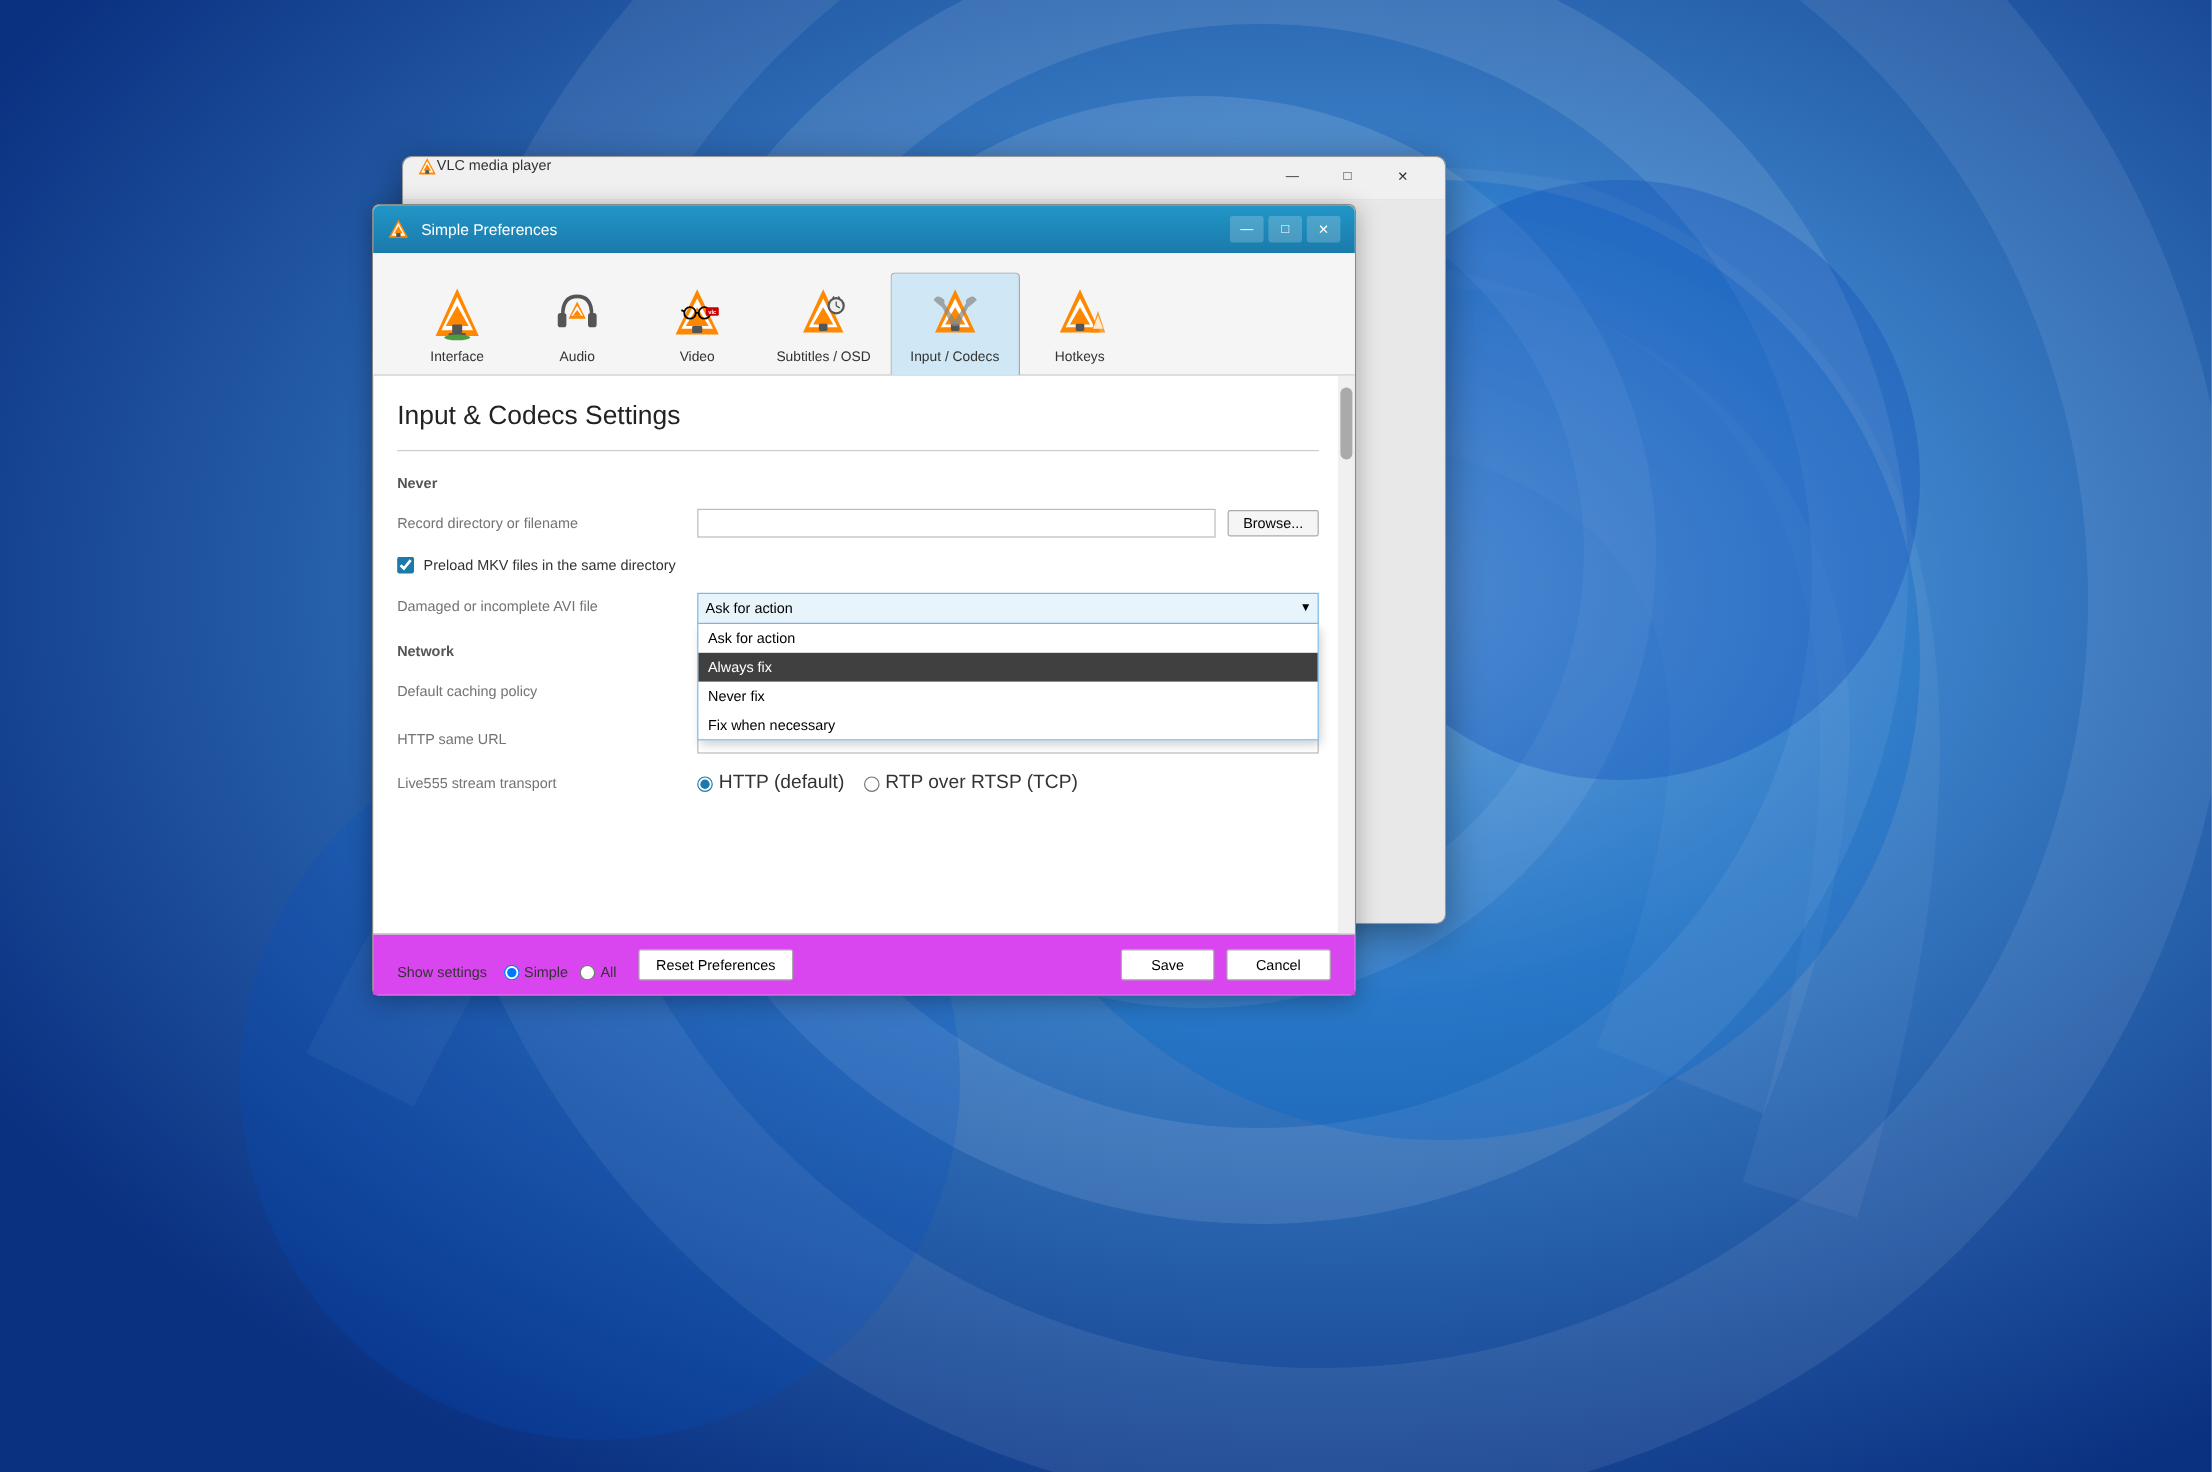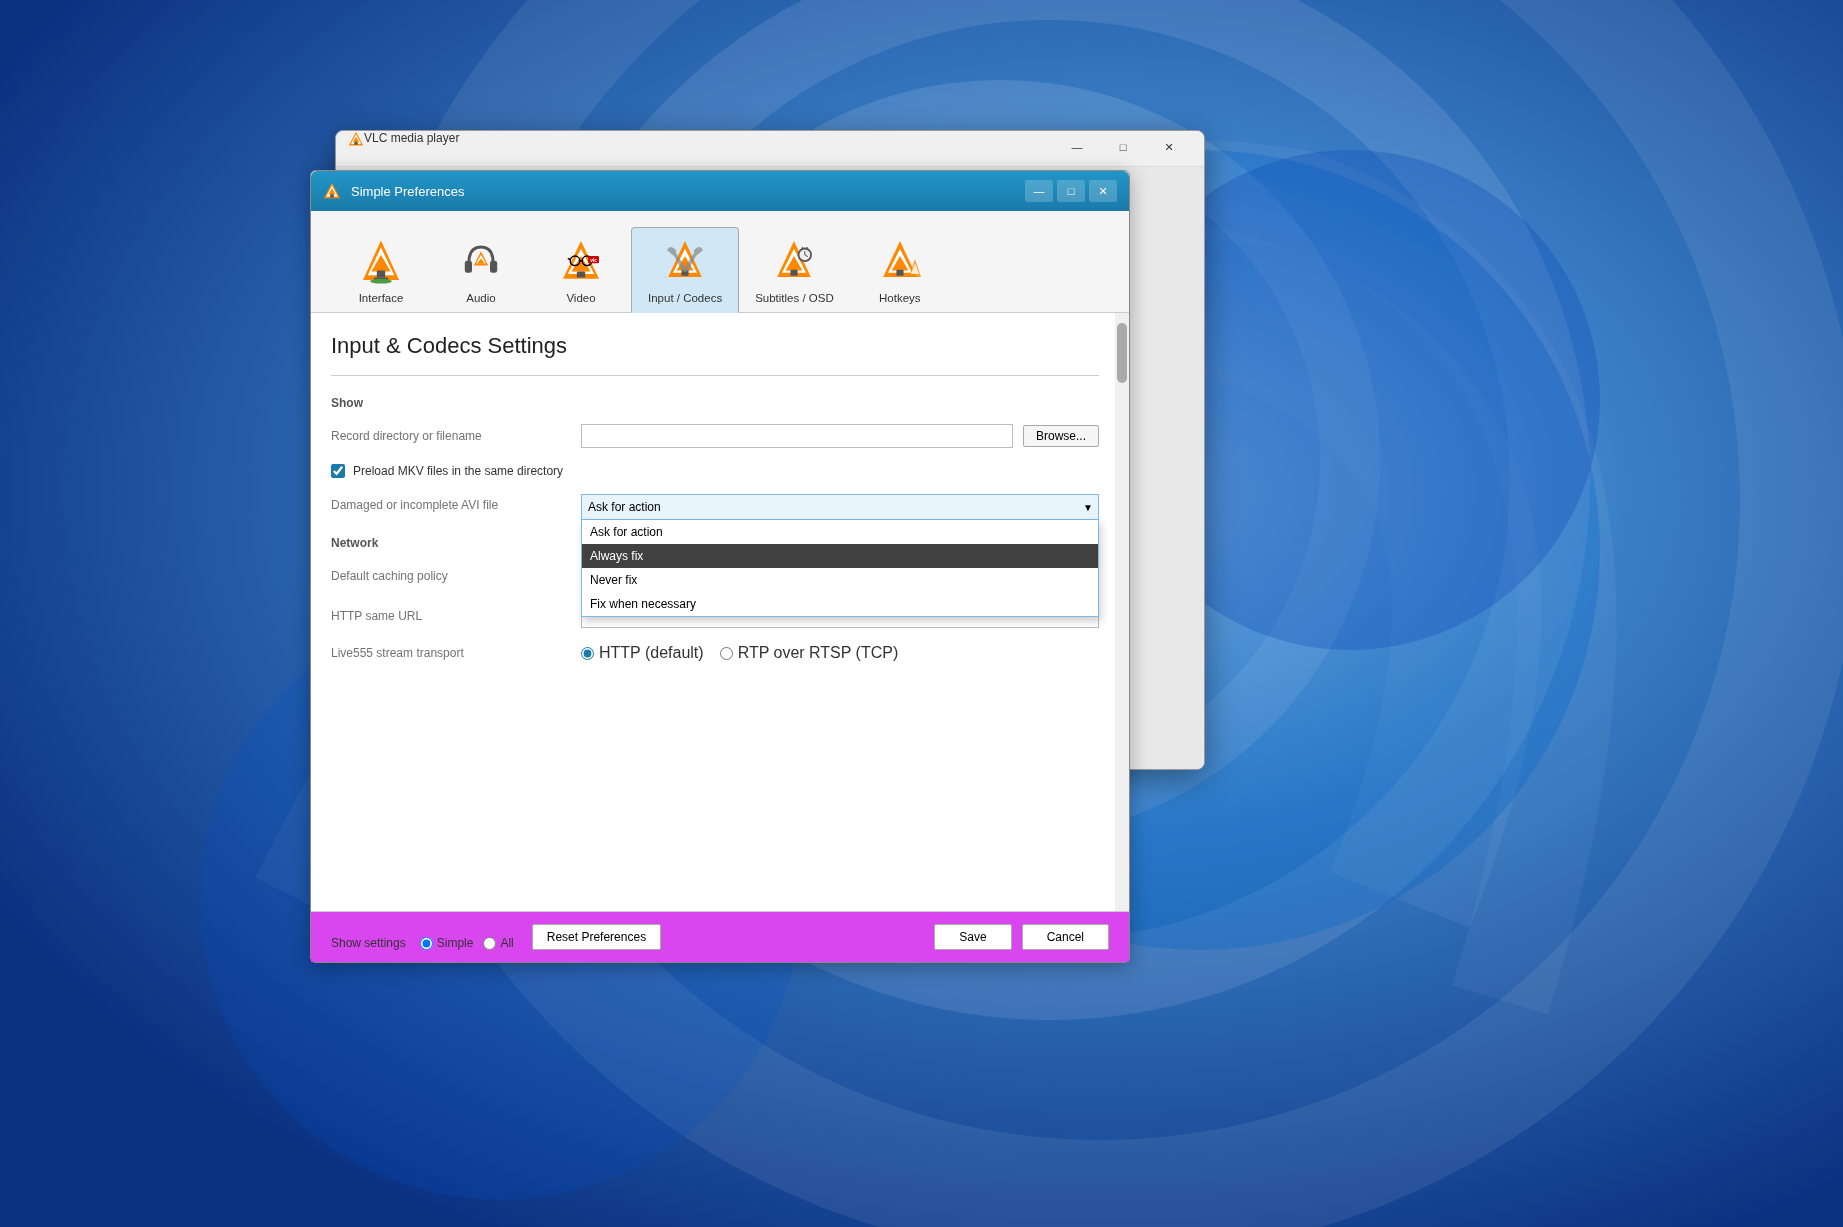--- a/index.html
+++ b/index.html
@@ -424,21 +424,21 @@
     <span class="outer-titlebar-title">VLC media player</span>
     <div class="titlebar-controls">
       <button class="titlebar-btn">—</button>
       <button class="titlebar-btn">□</button>
       <button class="titlebar-btn close">✕</button>
     </div>
   </div>
   <div style="background:#e8e8e8; height:calc(100% - 36px); border-radius:0 0 8px 8px;"></div>
 </div>
 
-<div class="prefs-window" style="position:absolute; top:170px; left:310px; width:820px; height:793px; z-index:3;">
+<div class="prefs-window" style="position:absolute; top:170px; left:310px; width:820px; height:660px; z-index:3;">
 
   <div class="prefs-titlebar">
     <svg width="18" height="18" viewBox="0 0 100 100" style="margin-right:10px;">
       <polygon points="50,5 95,90 5,90" fill="#f80"></polygon>
       <polygon points="50,20 82,80 18,80" fill="white"></polygon>
       <polygon points="50,35 70,70 30,70" fill="#f80"></polygon>
       <rect x="40" y="68" width="20" height="18" rx="3" fill="#555"></rect>
     </svg>
     <span class="prefs-titlebar-title">Simple Preferences</span>
     <div class="prefs-titlebar-controls">
@@ -490,75 +490,75 @@
         <line x1="38" y1="38" x2="42" y2="38" stroke="black" stroke-width="2.5"></line>
         <line x1="22" y1="36" x2="18" y2="34" stroke="black" stroke-width="2.5"></line>
         <line x1="58" y1="36" x2="62" y2="34" stroke="black" stroke-width="2.5"></line>
 
         <rect x="52" y="30" width="18" height="12" rx="2" fill="#c00"></rect>
         <text x="61" y="40" text-anchor="middle" fill="white" font-size="8" font-weight="bold">vlc</text>
       </svg>
       <span class="tab-label">Video</span>
     </div>
 
-    <div class="tab-item active">
-      <svg class="tab-icon" viewBox="0 0 80 80">
-
-        <polygon points="40,5 68,65 12,65" fill="#f80"></polygon>
-        <polygon points="40,18 60,58 20,58" fill="white"></polygon>
-        <polygon points="40,30 54,54 26,54" fill="#f80"></polygon>
-        <rect x="34" y="53" width="12" height="10" rx="2" fill="#555"></rect>
-
-        <path d="M55,20 Q65,10 70,20 Q65,25 58,30 L45,55 Q42,58 39,55 Q36,52 39,49 L55,25 Z" fill="#888" opacity="0.7"></path>
-        <path d="M25,20 Q15,10 10,20 Q15,25 22,30 L35,55 Q38,58 41,55 Q44,52 41,49 L25,25 Z" fill="#888" opacity="0.7"></path>
-      </svg>
-      <span class="tab-label">Input / Codecs</span>
-    </div>
-
     <div class="tab-item">
       <svg class="tab-icon" viewBox="0 0 80 80">
 
         <polygon points="40,5 68,65 12,65" fill="#f80"></polygon>
         <polygon points="40,18 60,58 20,58" fill="white"></polygon>
         <polygon points="40,30 54,54 26,54" fill="#f80"></polygon>
         <rect x="34" y="53" width="12" height="10" rx="2" fill="#555"></rect>
 
         <circle cx="58" cy="28" r="12" fill="#555"></circle>
         <circle cx="58" cy="28" r="9" fill="#eee"></circle>
         <line x1="58" y1="22" x2="58" y2="28" stroke="#333" stroke-width="1.5"></line>
         <line x1="58" y1="28" x2="63" y2="31" stroke="#333" stroke-width="1.5"></line>
         <line x1="53" y1="18" x2="55" y2="15" stroke="#555" stroke-width="2"></line>
         <line x1="63" y1="18" x2="61" y2="15" stroke="#555" stroke-width="2"></line>
       </svg>
       <span class="tab-label">Subtitles / OSD</span>
     </div>
 
-    <div class="tab-item">
+    <div class="tab-item active">
       <svg class="tab-icon" viewBox="0 0 80 80">
 
         <polygon points="40,5 68,65 12,65" fill="#f80"></polygon>
         <polygon points="40,18 60,58 20,58" fill="white"></polygon>
         <polygon points="40,30 54,54 26,54" fill="#f80"></polygon>
         <rect x="34" y="53" width="12" height="10" rx="2" fill="#555"></rect>
 
+        <path d="M55,20 Q65,10 70,20 Q65,25 58,30 L45,55 Q42,58 39,55 Q36,52 39,49 L55,25 Z" fill="#888" opacity="0.7"></path>
+        <path d="M25,20 Q15,10 10,20 Q15,25 22,30 L35,55 Q38,58 41,55 Q44,52 41,49 L25,25 Z" fill="#888" opacity="0.7"></path>
+      </svg>
+      <span class="tab-label">Input / Codecs</span>
+    </div>
+
+    <div class="tab-item">
+      <svg class="tab-icon" viewBox="0 0 80 80">
+
+        <polygon points="40,5 68,65 12,65" fill="#f80"></polygon>
+        <polygon points="40,18 60,58 20,58" fill="white"></polygon>
+        <polygon points="40,30 54,54 26,54" fill="#f80"></polygon>
+        <rect x="34" y="53" width="12" height="10" rx="2" fill="#555"></rect>
+
         <polygon points="65,35 75,65 55,65" fill="#f80" opacity="0.8"></polygon>
         <polygon points="65,42 72,60 58,60" fill="white" opacity="0.8"></polygon>
       </svg>
       <span class="tab-label">Hotkeys</span>
     </div>
 
   </div>
 
   <div class="content-area">
     <div class="scroll-container">
 
       <h1 class="page-title">Input &amp; Codecs Settings</h1>
       <div class="divider"></div>
 
-      <div class="section-label">Show</div>
+      <div class="section-label">Never</div>
 
       <div class="form-row">
         <span class="form-label">Record directory or filename</span>
         <input type="text" class="form-input" value="" style="">
         <button class="browse-btn">Browse...</button>
       </div>
 
       <div class="checkbox-row">
         <input type="checkbox" checked="" style="">
         <span class="checkbox-label">Preload MKV files in the same directory</span>

